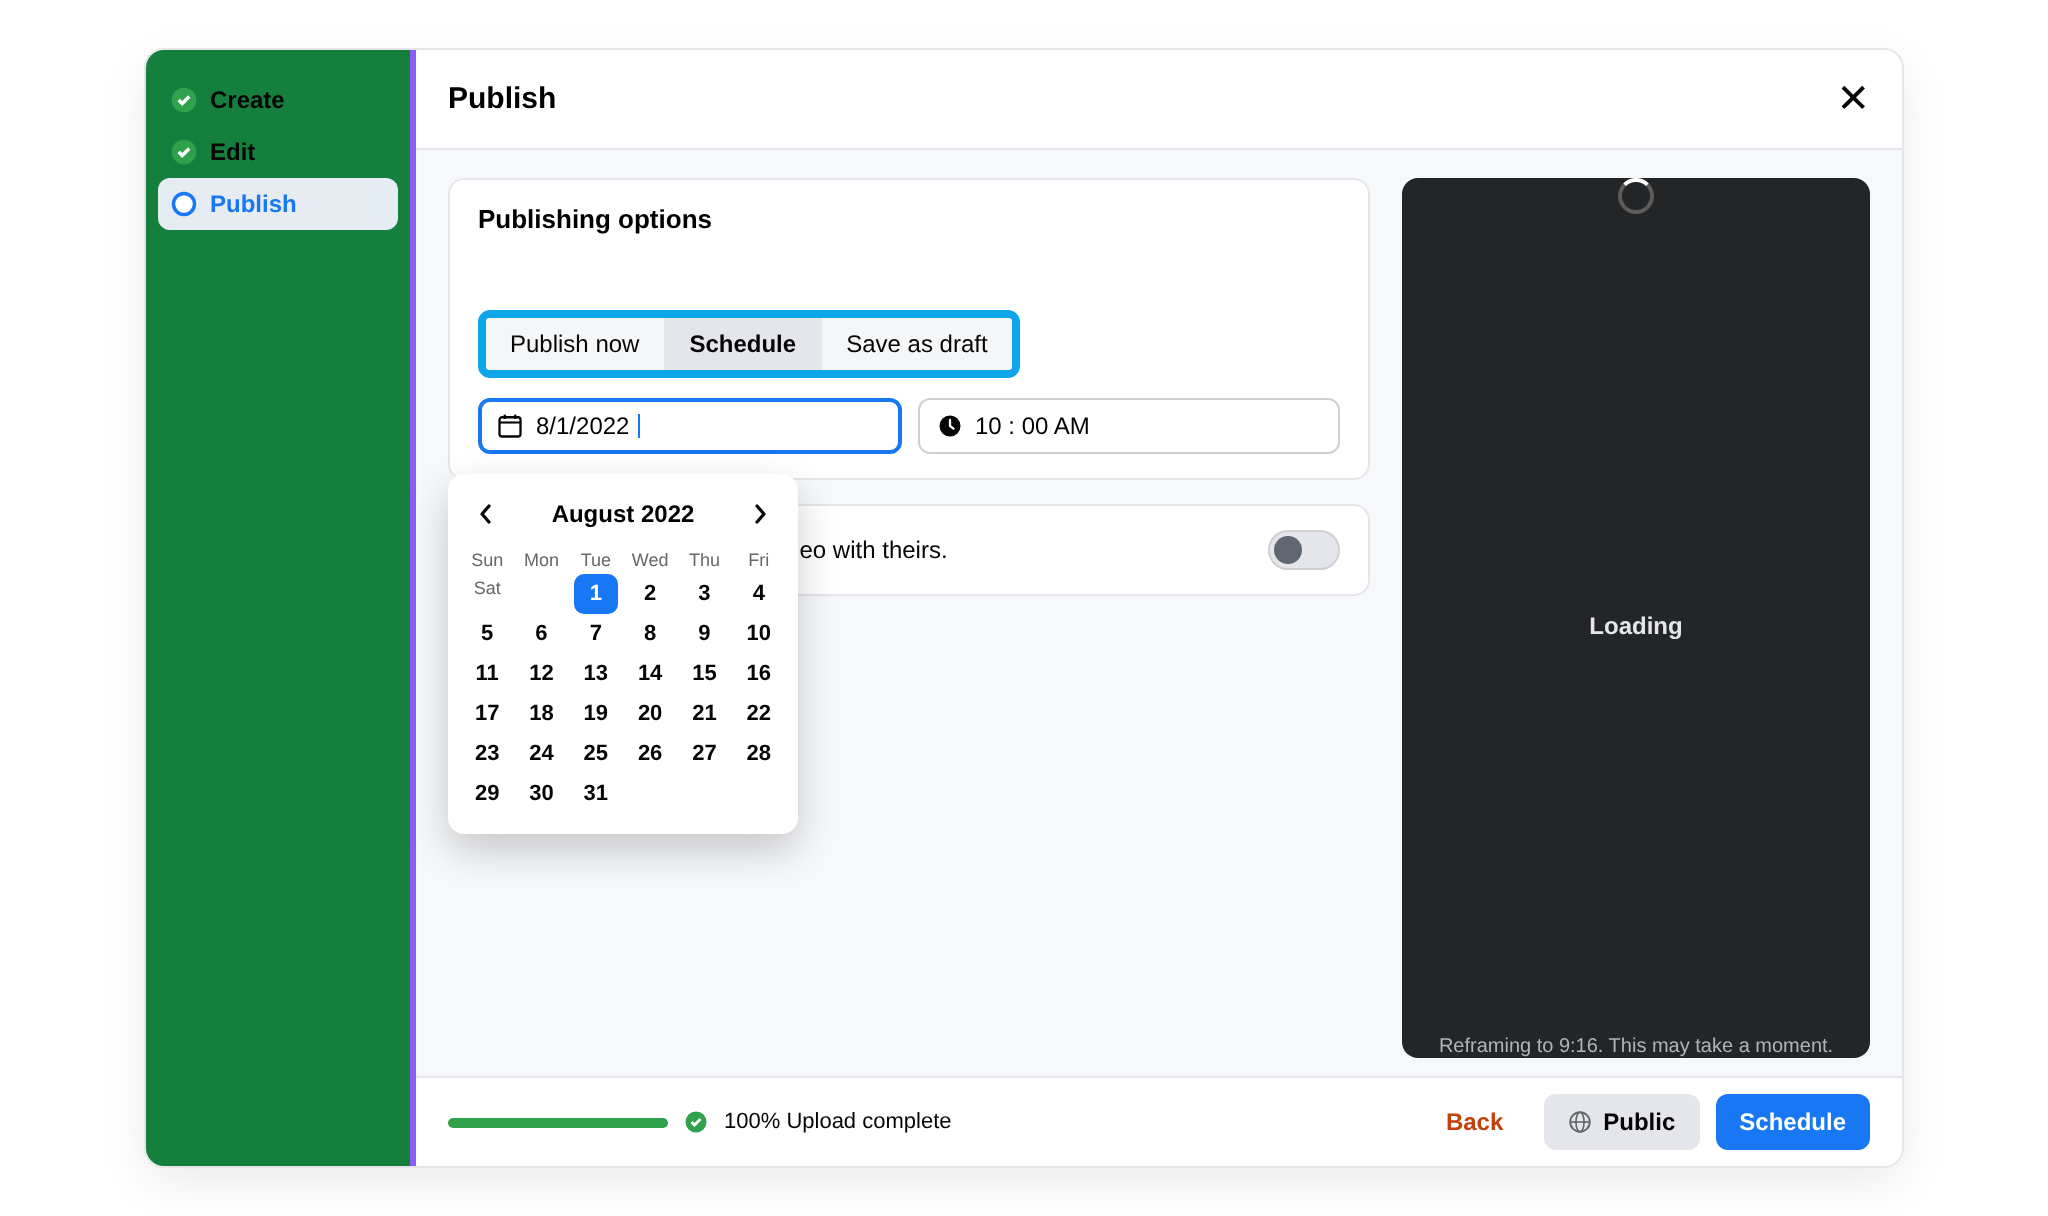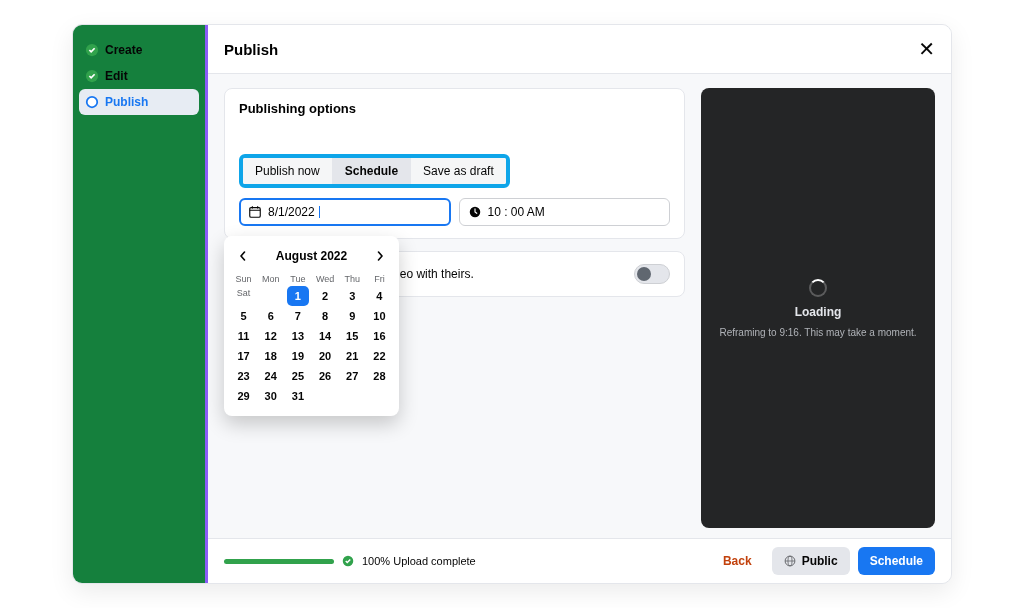--- a/index.html
+++ b/index.html
@@ -188,21 +188,21 @@
   }
 
   
   .preview {
     width: 234px;
     background: #242526;
     border-radius: 8px;
     display: flex;
     flex-direction: column;
     align-items: center;
-    justify-content: center;
+    justify-content: space-between;
     color: #e4e6eb;
     gap: 8px;
     height: 440px;
   }
   .spinner {
     width: 18px; height: 18px;
     border: 2px solid rgba(255,255,255,0.25);
     border-top-color: #fff;
     border-radius: 50%;
     animation: spin 0.9s linear infinite;

